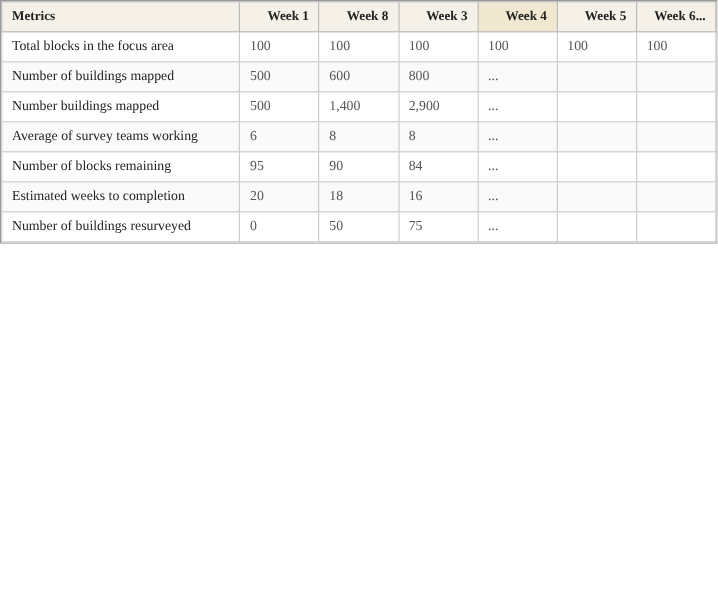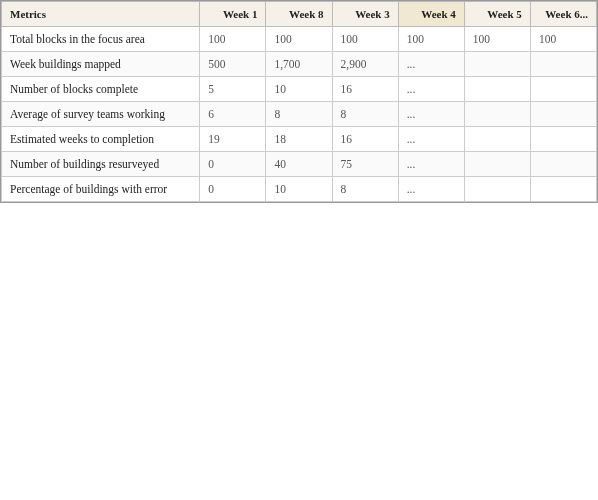--- a/index.html
+++ b/index.html
@@ -103,68 +103,68 @@
     <tr>
           <td>Total blocks in the focus area</td>
           <td>100</td>
           <td>100</td>
           <td>100</td>
           <td>100</td>
           <td>100</td>
           <td>100</td>
         </tr>
         <tr>
-          <td>Week buildings mapped</td>
+          <td>Number of buildings mapped</td>
           <td>500</td>
-          <td>1,700</td>
-          <td>2,900</td>
+          <td>600</td>
+          <td>800</td>
           <td>...</td>
           <td></td>
           <td></td>
         </tr>
         <tr>
-          <td>Number of blocks complete</td>
-          <td>5</td>
-          <td>10</td>
-          <td>16</td>
+          <td>Number buildings mapped</td>
+          <td>500</td>
+          <td>1,400</td>
+          <td>2,900</td>
           <td>...</td>
           <td></td>
           <td></td>
         </tr>
         <tr>
           <td>Average of survey teams working</td>
           <td>6</td>
           <td>8</td>
           <td>8</td>
           <td>...</td>
           <td></td>
           <td></td>
         </tr>
         <tr>
+          <td>Number of blocks remaining</td>
+          <td>95</td>
+          <td>90</td>
+          <td>84</td>
+          <td>...</td>
+          <td></td>
+          <td></td>
+        </tr>
+        <tr>
           <td>Estimated weeks to completion</td>
-          <td>19</td>
+          <td>20</td>
           <td>18</td>
           <td>16</td>
           <td>...</td>
           <td></td>
           <td></td>
         </tr>
         <tr>
           <td>Number of buildings resurveyed</td>
           <td>0</td>
-          <td>40</td>
+          <td>50</td>
           <td>75</td>
-          <td>...</td>
-          <td></td>
-          <td></td>
-        </tr>
-        <tr>
-          <td>Percentage of buildings with error</td>
-          <td>0</td>
-          <td>10</td>
-          <td>8</td>
           <td>...</td>
           <td></td>
           <td></td>
         </tr>
       </tbody>
   </table>
 </div>
 
 </body></html>

